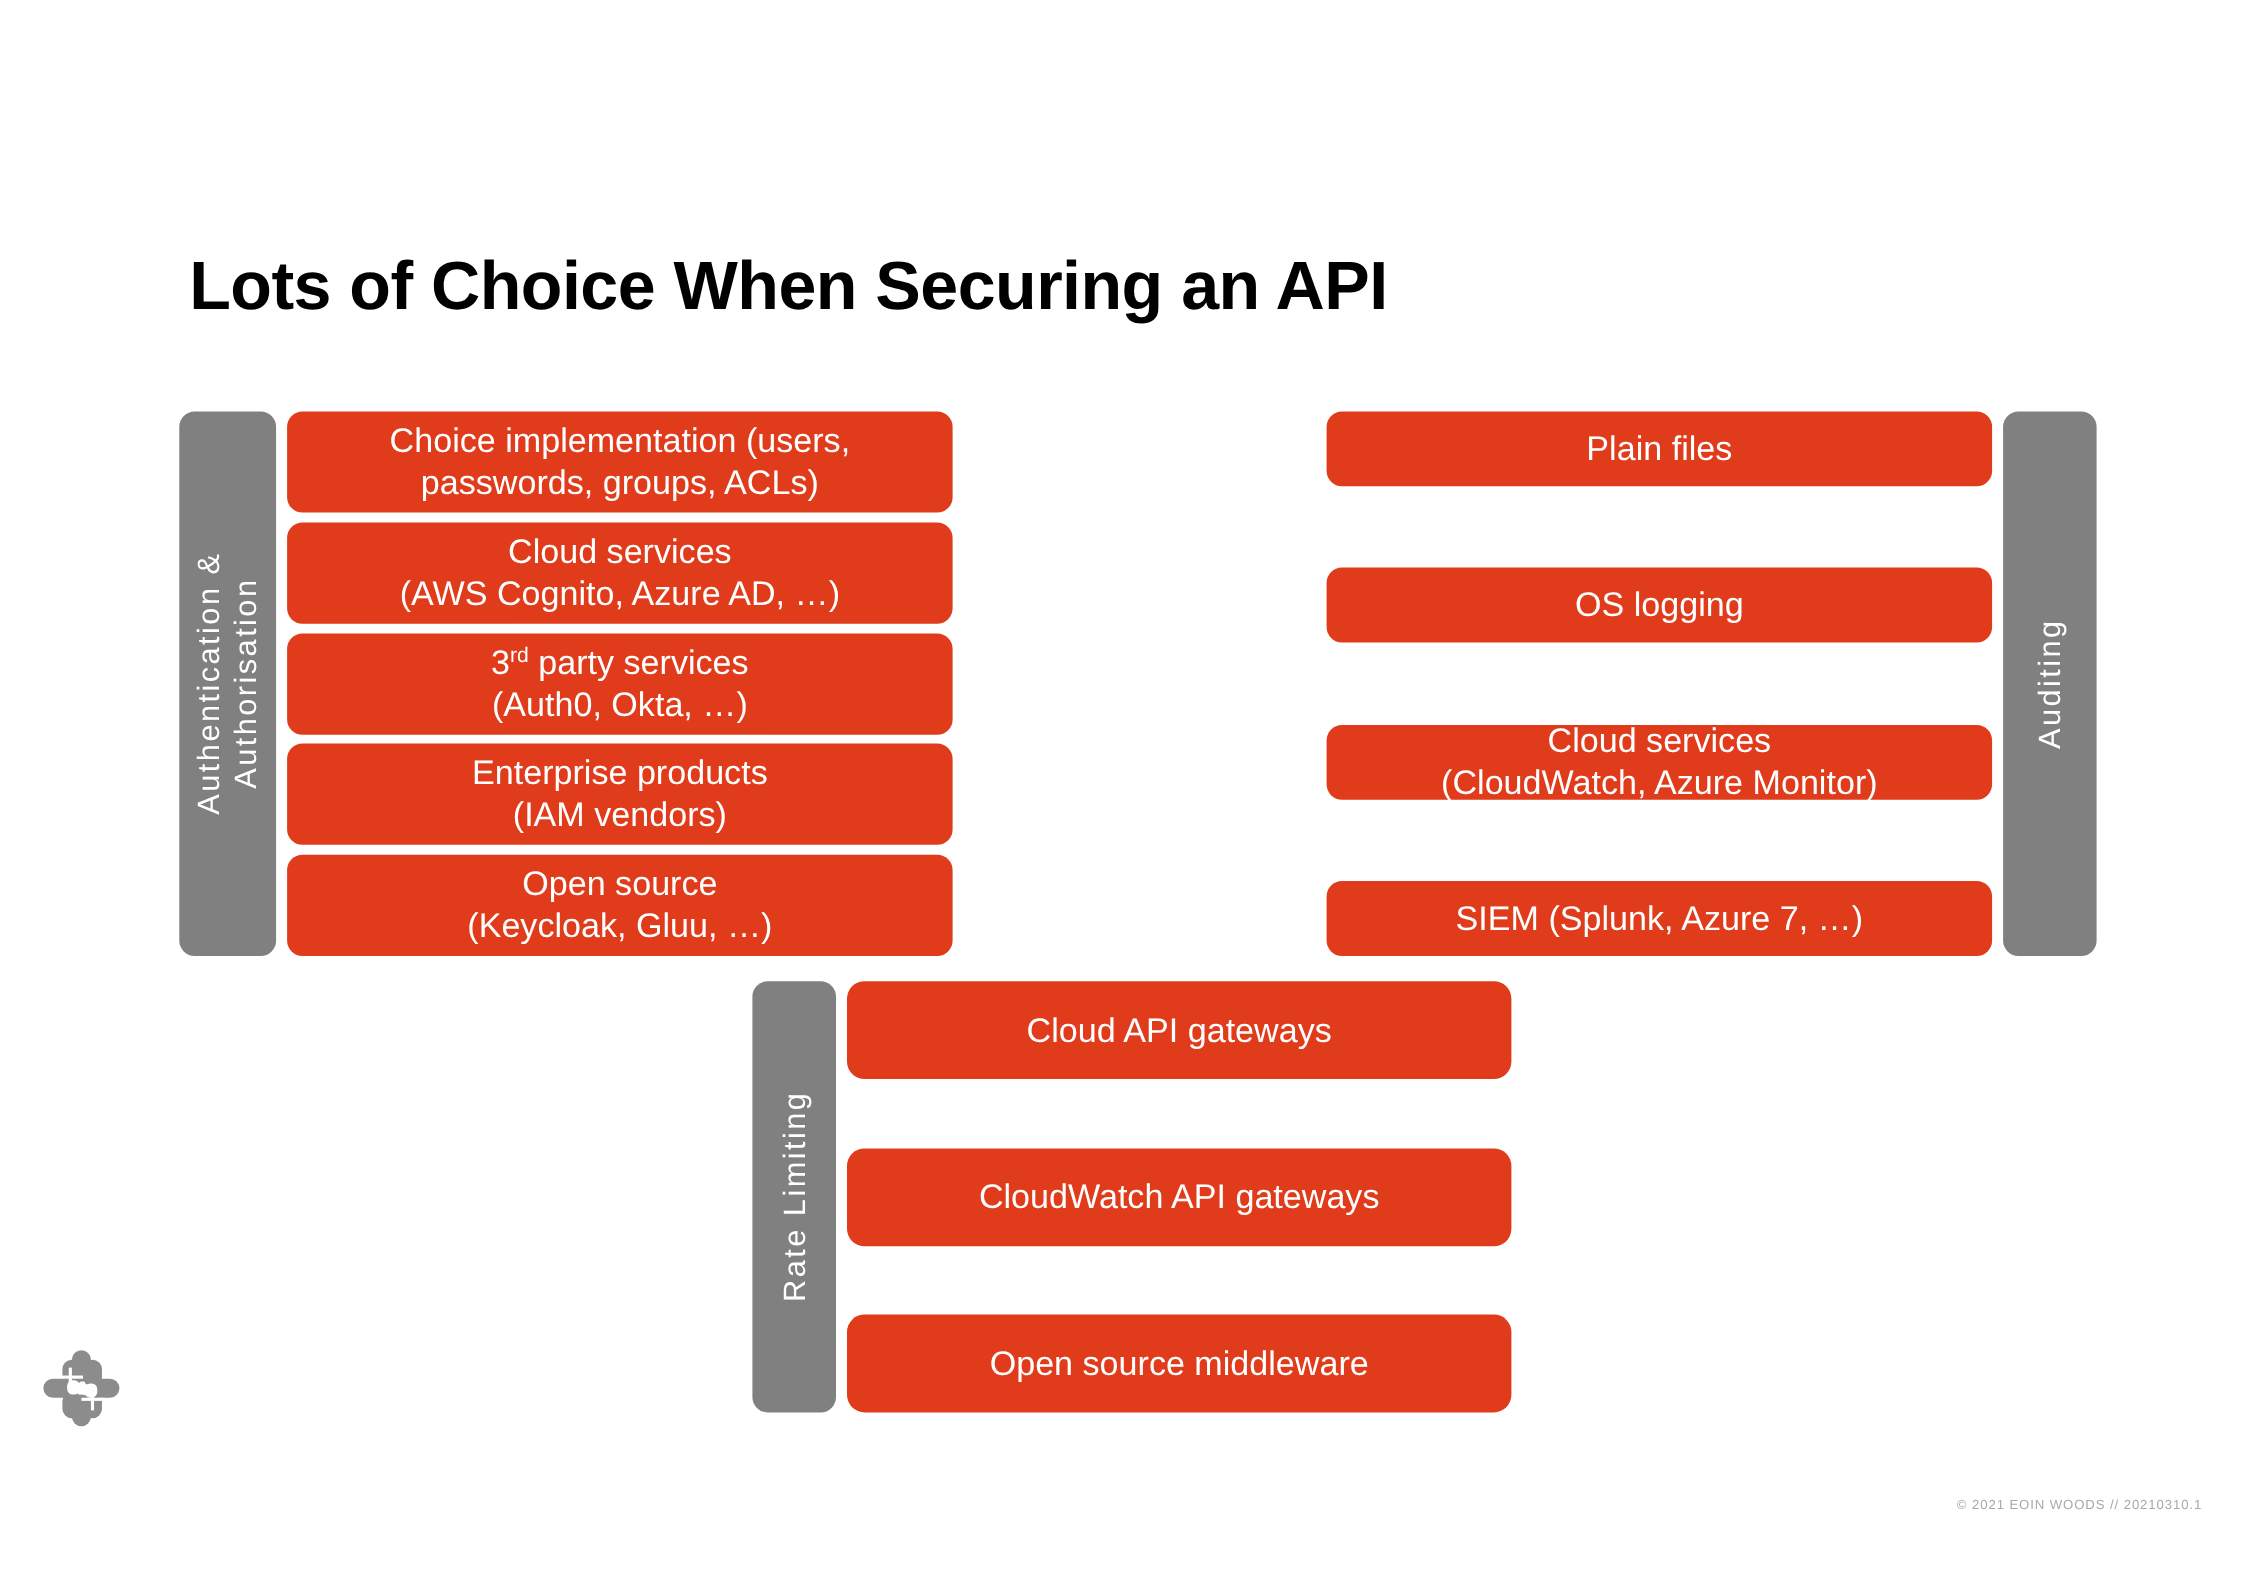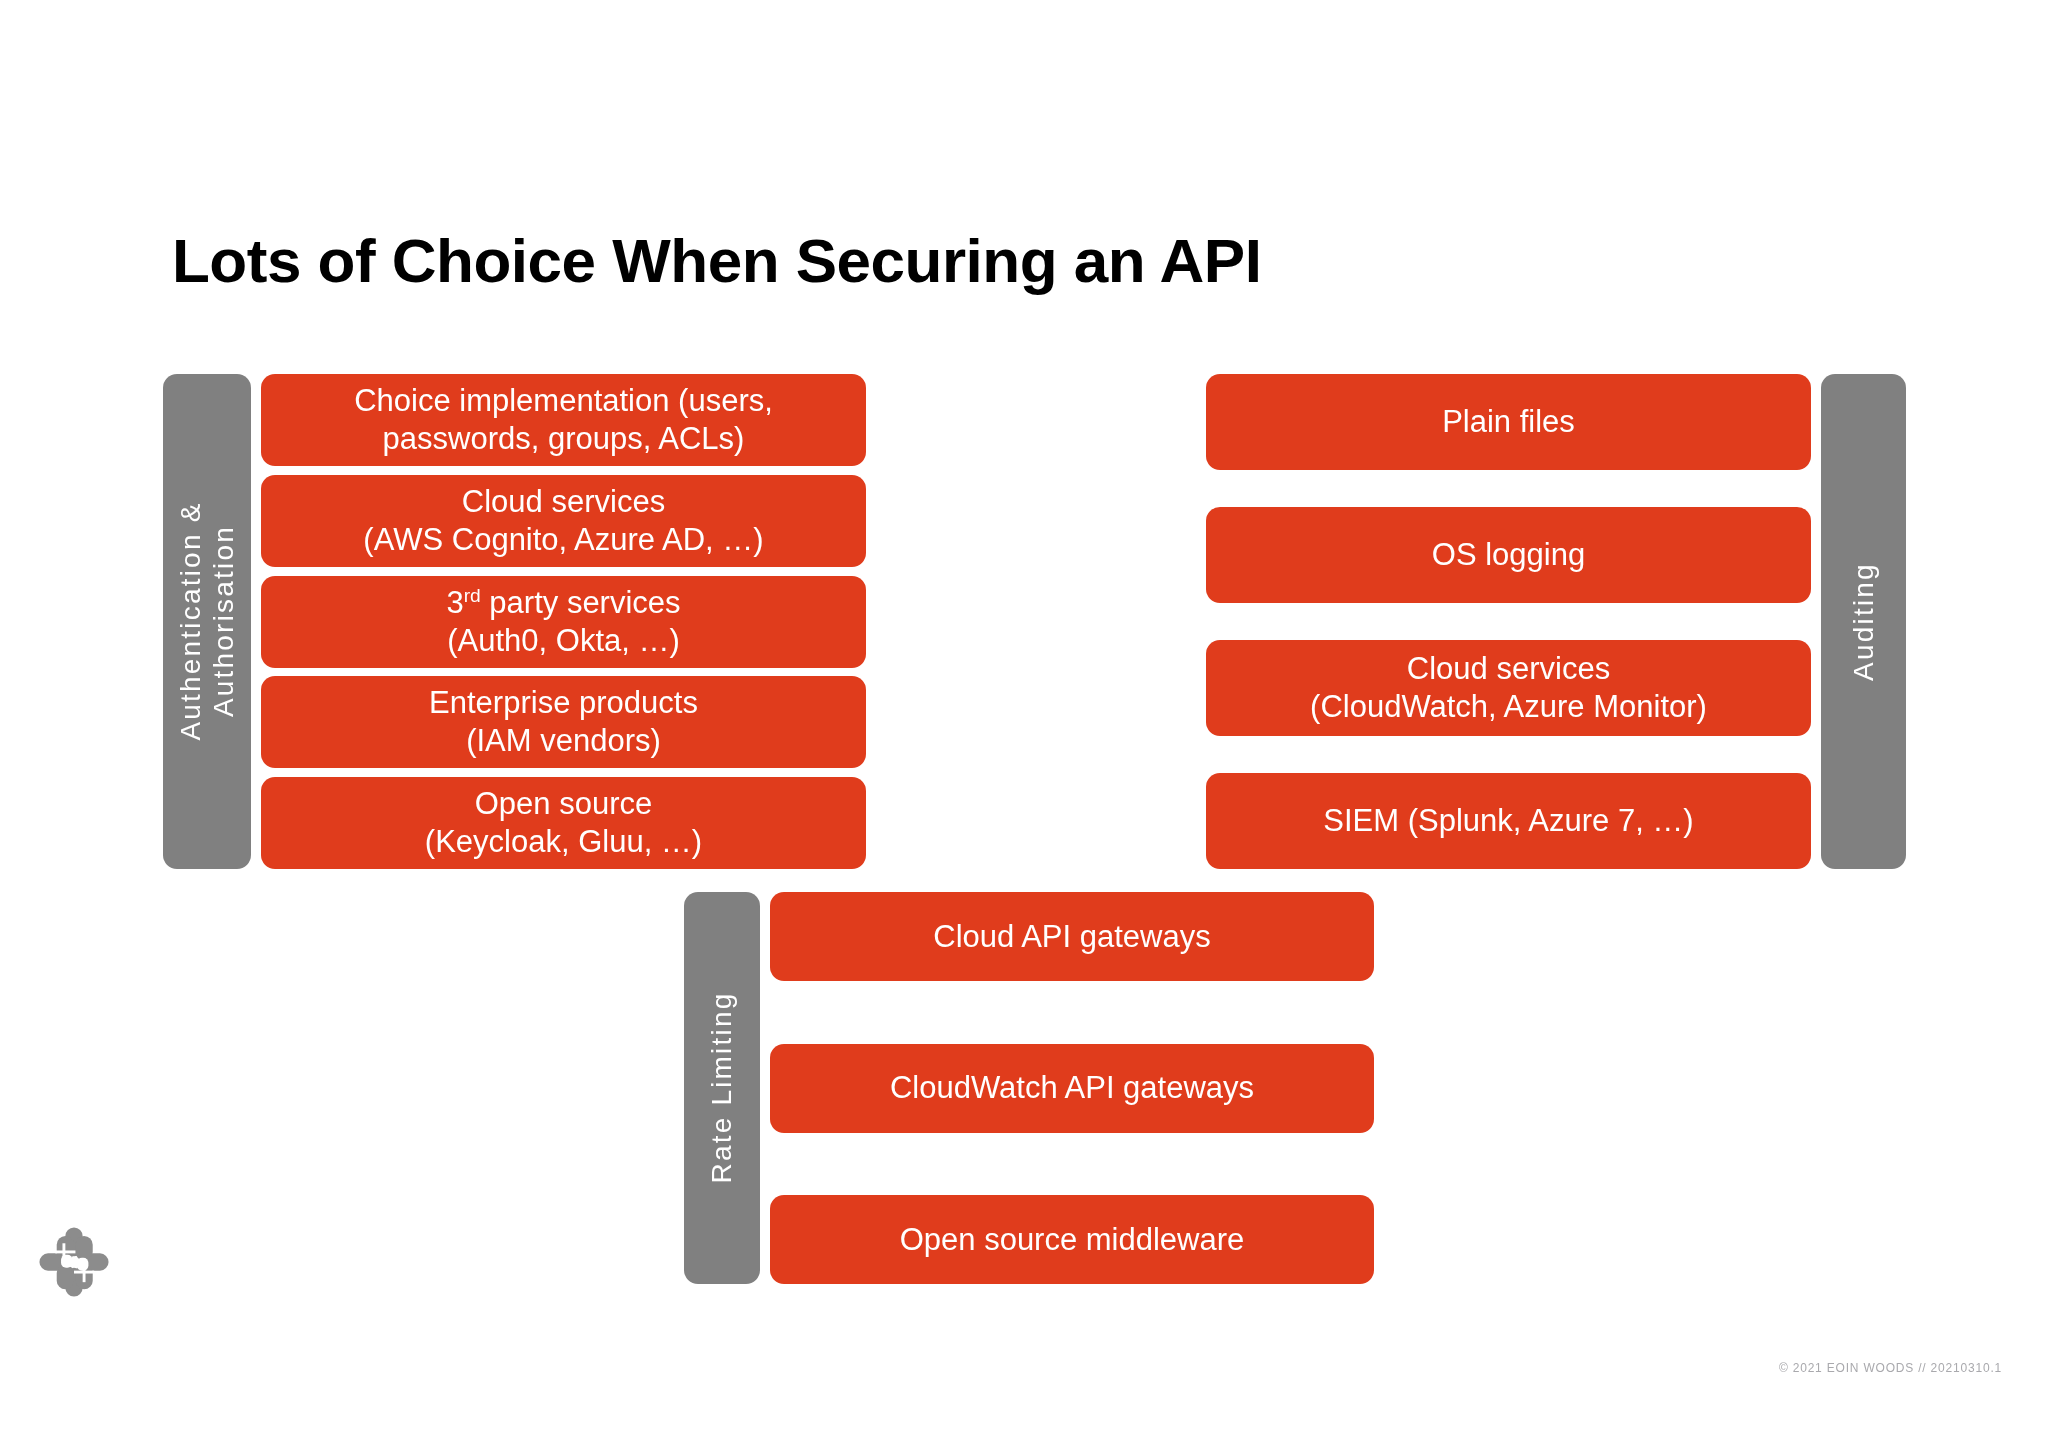--- a/index.html
+++ b/index.html
@@ -96,32 +96,32 @@
 
   #group-audit {
     left: 1206px;
     top: 374px;
     width: 700px;
     height: 495px;
     gap: 10px;
   }
   #group-audit .cat-bar { width: 85px; }
   #group-audit .boxes { gap: 8px; }
-  #group-audit .opt-box { height: 96px; }
+  #group-audit .opt-box { height: 68px; }
 
   #group-rate {
     left: 684px;
     top: 892px;
     width: 690px;
     height: 392px;
     gap: 10px;
   }
   #group-rate .cat-bar { width: 76px; }
   #group-rate .boxes { gap: 9px; }
-  #group-rate .opt-box { height: 89px; }
+  #group-rate .opt-box { height: 89px; border-radius: 16px; }
 
   
   .footer-credit {
     position: absolute;
     right: 46px;
     bottom: 73px;
     font-size: 12px;
     letter-spacing: 0.8px;
     color: #a9a9ad;
     white-space: nowrap;

